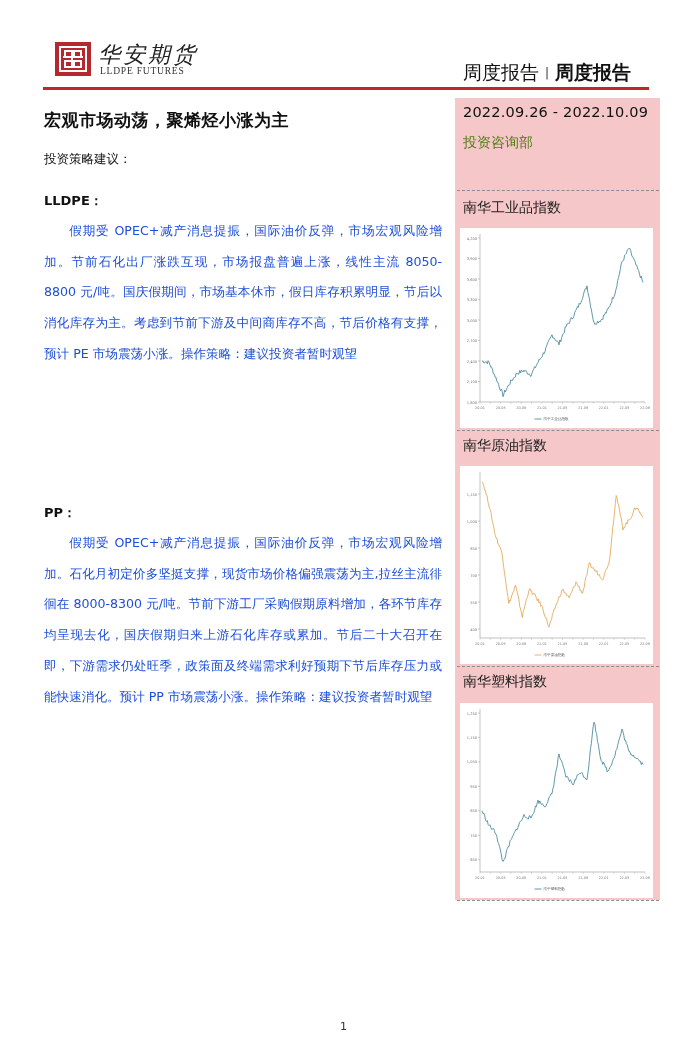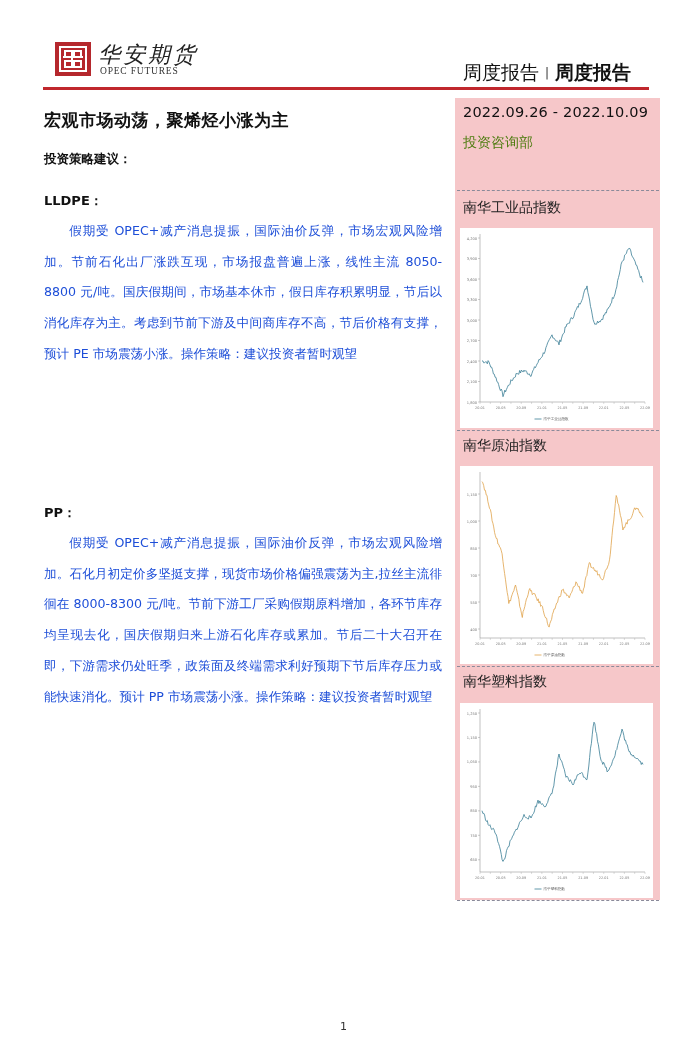--- a/index.html
+++ b/index.html
@@ -18,21 +18,21 @@
   .logo-box .sq4 { position: absolute; right: 9px; bottom: 8px; width: 5px; height: 4px; border: 2px solid #fff; }
   .logo-cn { left: 98px; top: 40px; font-family: "DejaVu Serif", serif; font-size: 22px; letter-spacing: 3px; color: #222; font-style: italic; }
   .logo-en { left: 100px; top: 66px; font-family: "Liberation Serif", serif; font-size: 9.5px; letter-spacing: 0.8px; color: #333; }
   .red-rule { left: 43px; top: 87px; width: 606px; height: 3px; background: #c0272d; }
   .doc-title { left: 463px; top: 60px; font-size: 19px; color: #111; white-space: nowrap; }
   .doc-title .sep { font-size: 12px; margin: 0 6px; color: #333; vertical-align: 2px; }
   .doc-title b { font-weight: bold; }
 
   
   .headline { left: 44px; top: 101px; font-size: 17px; font-weight: bold; letter-spacing: 0.5px; margin-top: 8px; }
-  .subhead { left: 44px; top: 151px; font-size: 12.5px; font-weight: bold; }
+  .subhead { left: 44px; top: 151px; font-size: 12.5px; font-weight: normal; }
   .section-label { left: 44px; font-size: 13px; font-weight: bold; }
   .para { left: 44px; width: 398px; font-size: 12.6px; line-height: 30.7px; text-align: justify; text-indent: 2em; color: #1d4ed8; }
 
   
   .sidebar { left: 455px; top: 98px; width: 205px; height: 802px; background: #f6c7c9; }
   .date-range { left: 463px; top: 104px; font-size: 14.5px; color: #111; letter-spacing: 0.2px; white-space: nowrap; }
   .dept { left: 463px; top: 134px; font-size: 14px; color: #4d7c0f; text-align: right; }
   .dash { left: 457px; width: 202px; height: 0; border-top: 1px dashed #8a8a9a; }
   .chart-title { left: 463px; font-size: 14px; font-family: "DejaVu Serif", serif; color: #222; }
   .chart-box { left: 460px; width: 193px; background: #fff; }
@@ -46,21 +46,21 @@
 <div class="abs logo-box">
   <div class="inner"></div>
     <div class="h"></div>
     <div class="v"></div>
   <div class="sq1"></div>
     <div class="sq2"></div>
     <div class="sq3"></div>
     <div class="sq4"></div>
 </div>
 <div class="abs logo-cn">华安期货</div>
-<div class="abs logo-en">OPEC FUTURES</div>
+<div class="abs logo-en">LLDPE FUTURES</div>
 <div class="abs doc-title">
   <span>周度报告</span><span class="sep">|</span><b>周度报告</b>
 </div>
 <div class="abs red-rule"></div>
 
 <div class="abs sidebar"></div>
 <div class="abs date-range">2022.09.26 - 2022.10.09</div>
 <div class="abs dept">投资咨询部</div>
 
 <div class="abs dash" style="top:190px"></div>

